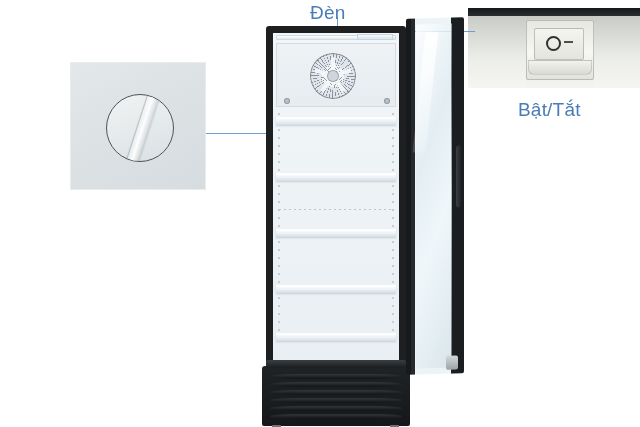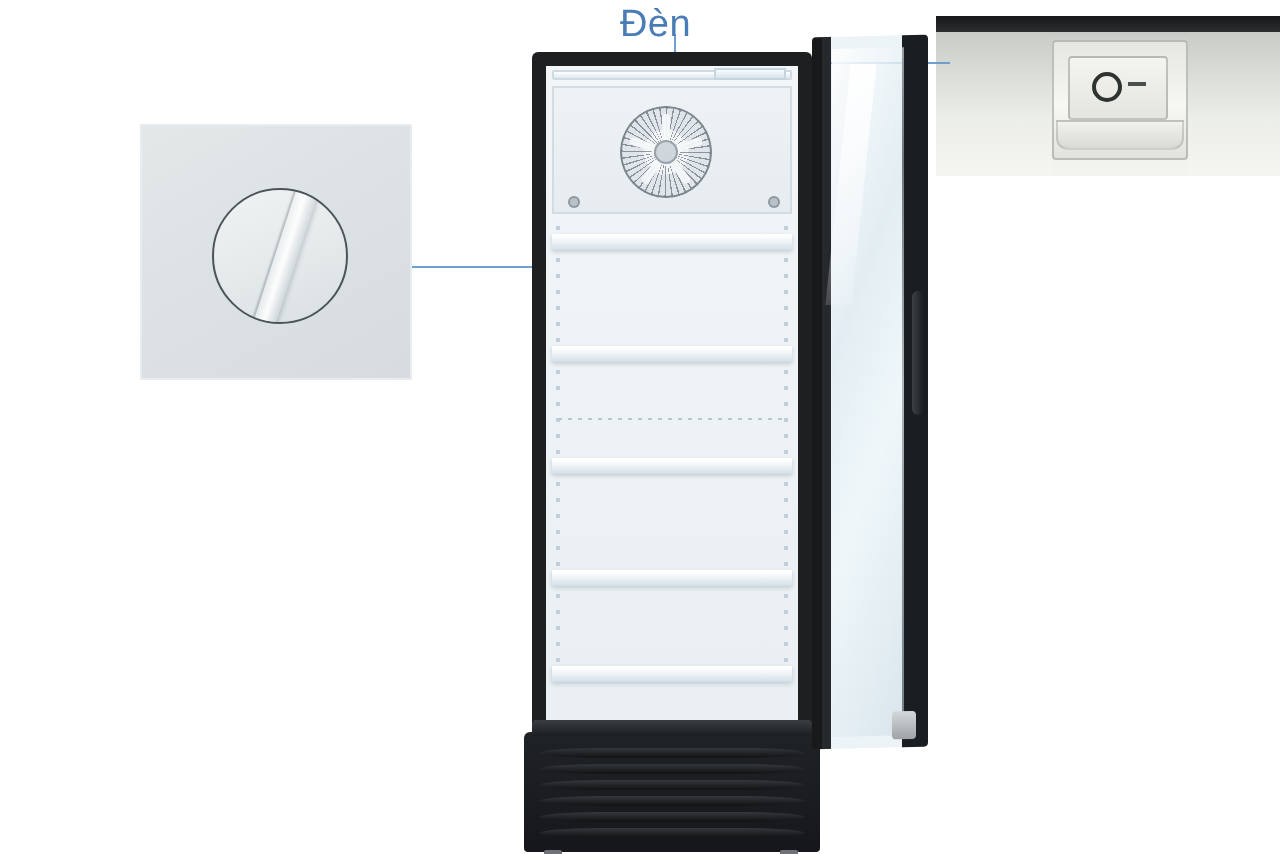--- a/index.html
+++ b/index.html
@@ -294,15 +294,16 @@
       <div class="door-frame"></div>
       <div class="door-glass"></div>
       <div class="door-glare"></div>
       <div class="door-handle"></div>
       <div class="door-hinge"></div>
     </div>
   </div>
 
   <div class="label" id="lbl-den">Đèn</div>
 
+  <div class="label" id="lbl-batdat">Bật/Tắt</div>
 
 
 </div>
 
 </body></html>

